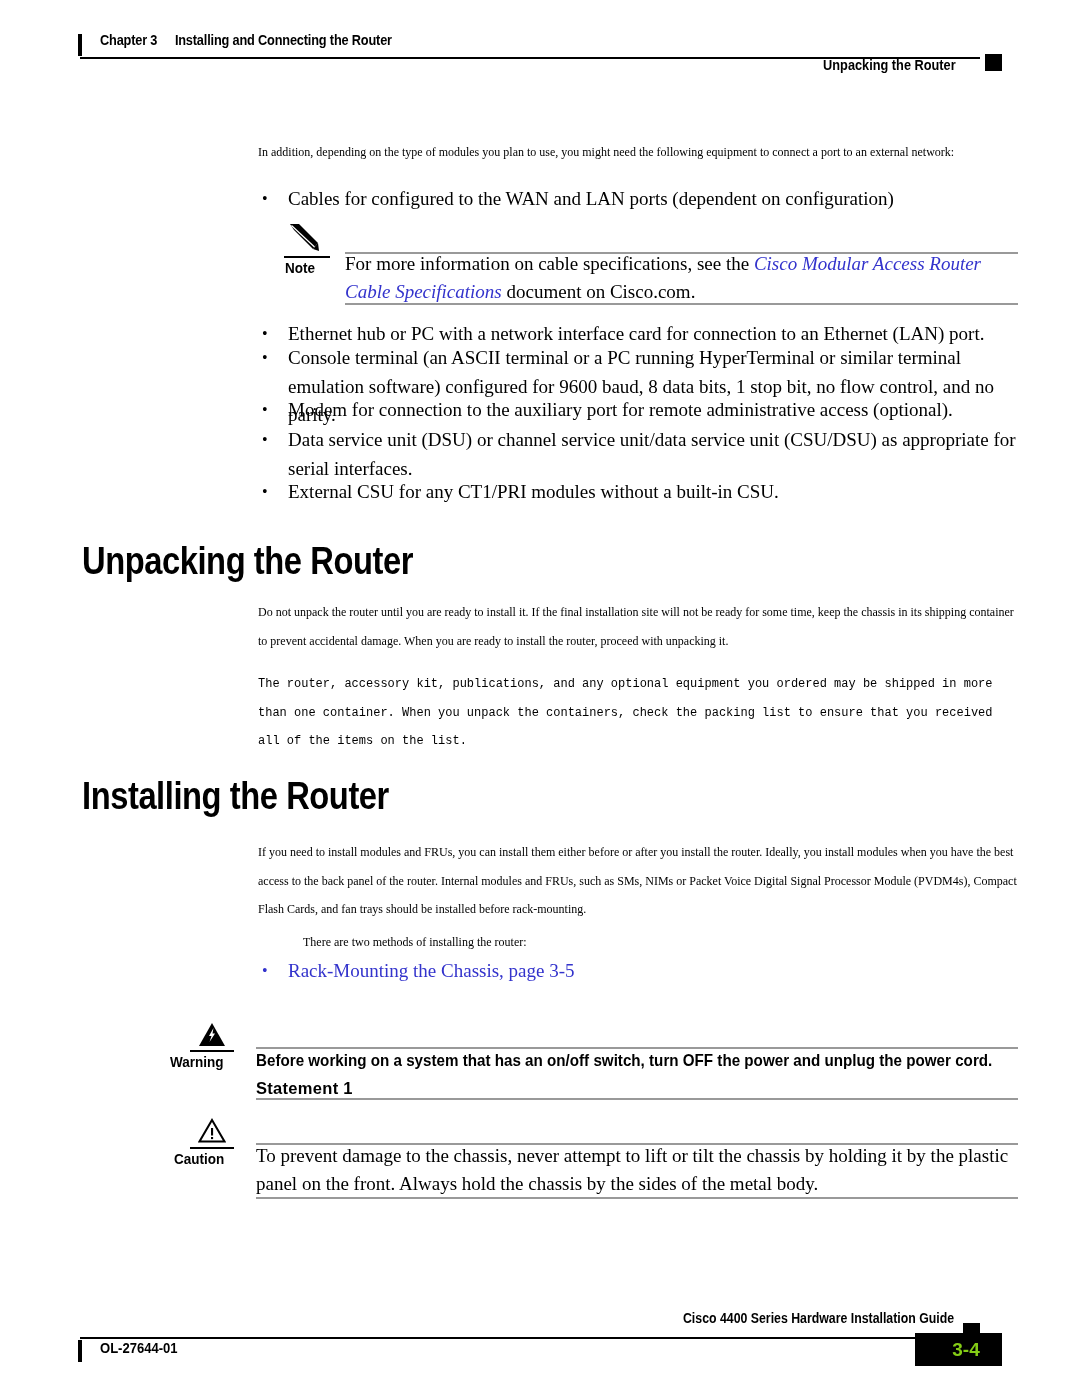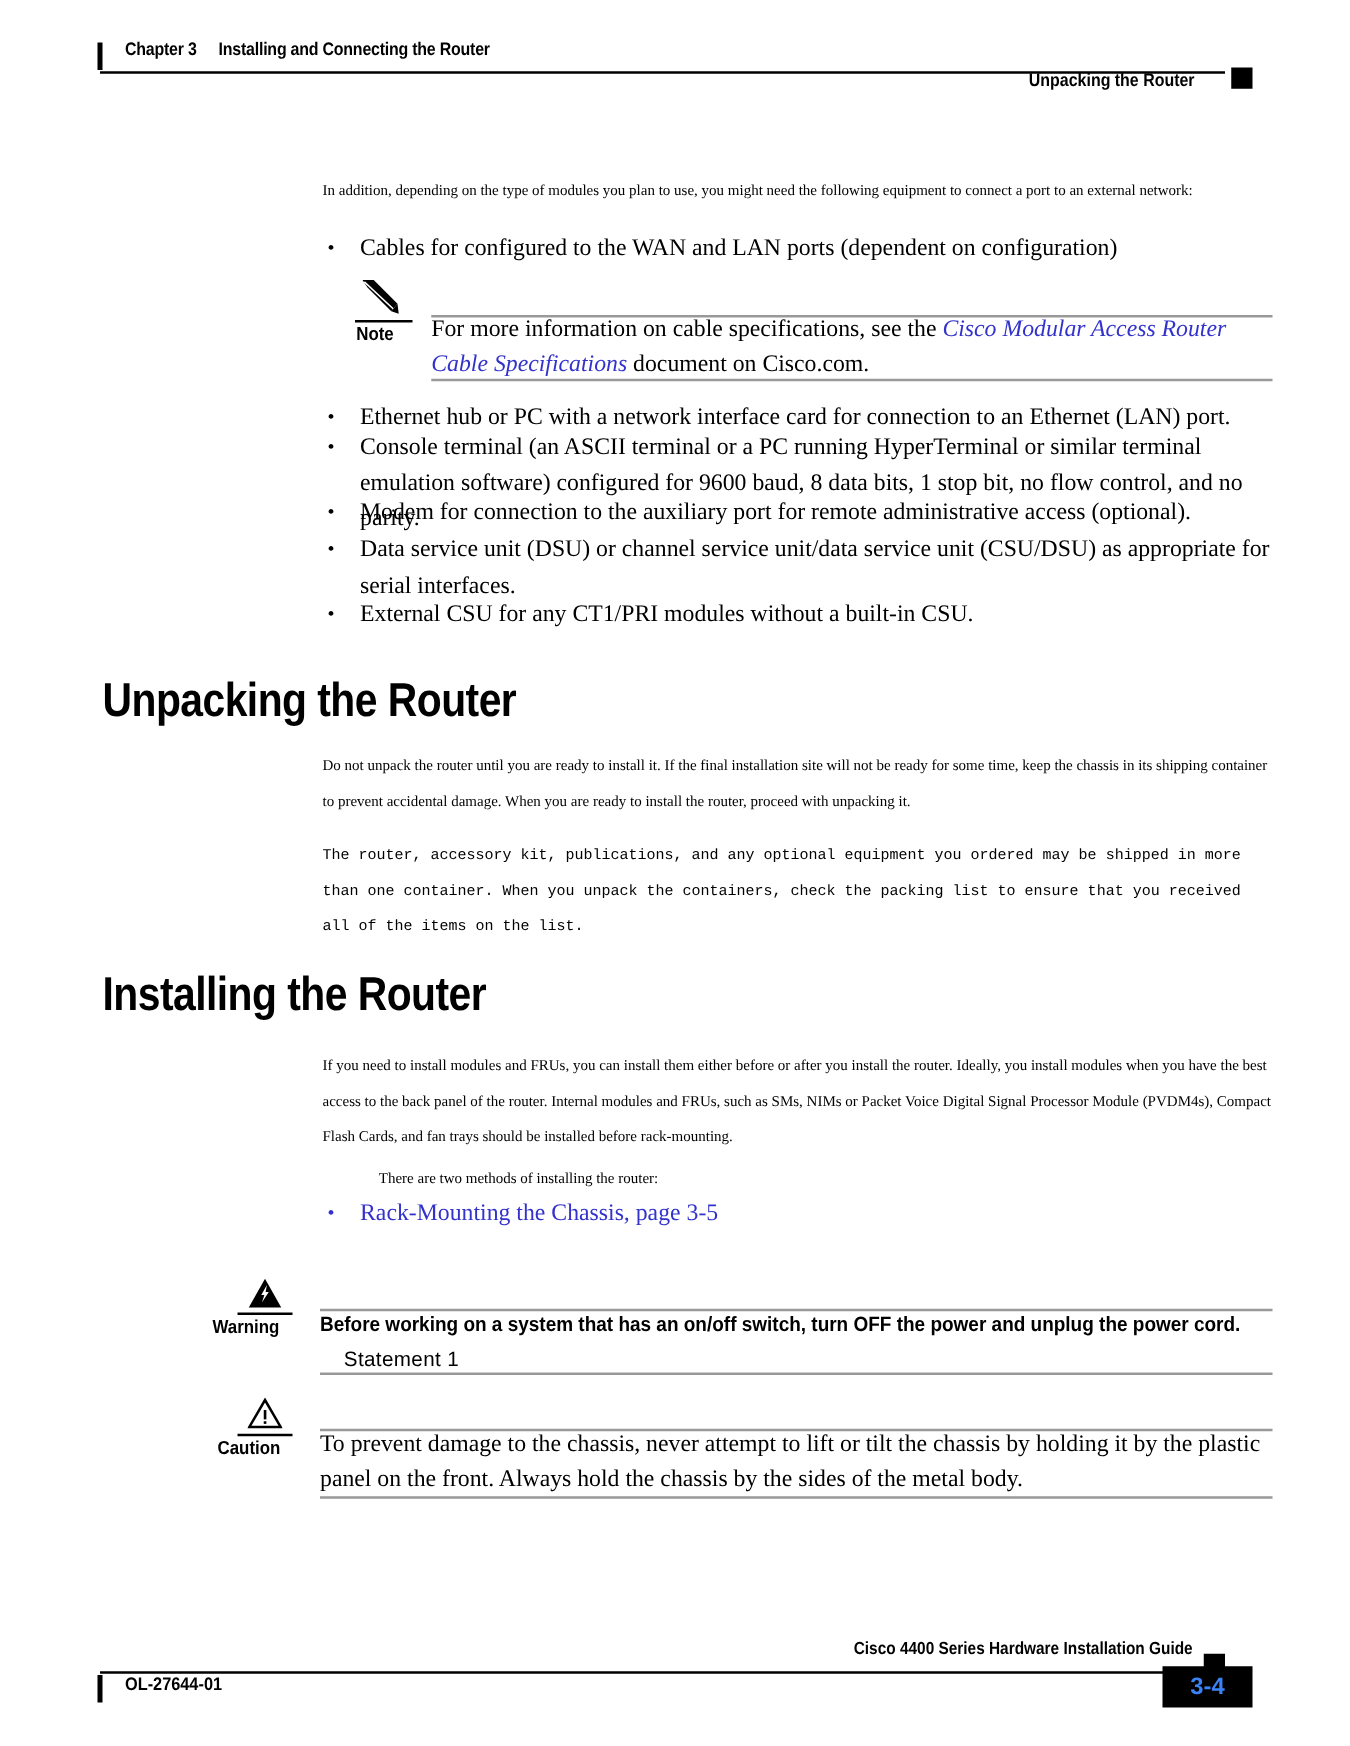--- a/index.html
+++ b/index.html
@@ -155,25 +155,24 @@
     font-family: "Liberation Sans Narrow", "Liberation Sans", sans-serif;
     font-weight: bold;
     font-size: 16.5px;
     transform: scaleX(0.92);
     transform-origin: left top;
     display: block;
     white-space: nowrap;
   }
   .warn-text-reg {
     font-family: "Liberation Sans", sans-serif;
-    font-weight: normal;
+    font-weight: bold;
     font-size: 16.5px;
     display: block;
     letter-spacing: 0.3px;
-    margin-left: 19px;
   }
   .link-ital { color: #3333cc; font-style: italic; }
 
   
   .ftr {
     position: absolute;
     left: 78px;
     top: 1310px;
     width: 924px;
     height: 60px;
@@ -224,27 +223,28 @@
     transform: scaleX(0.9);
     transform-origin: left top;
   }
   .ftr-pagebox {
     position: absolute;
     right: 0px;
     top: 23px;
     width: 72px;
     height: 33px;
     background: #000;
-    color: #3b82f6;
+    color: #84cc16;
     font-family: "Liberation Sans Narrow", "Liberation Sans", sans-serif;
     font-weight: bold;
     font-size: 19px;
     display: flex;
     align-items: center;
     justify-content: center;
+    padding-left: 15px;
   }
 </style>
 </head>
 <body>
 
 <div class="page">
 
   <div class="hdr">
     <div class="hdr-tickmark"></div>
     <div class="hdr-chapter"><span>Chapter 3</span><span class="sep"></span><span>Installing and Connecting the Router</span></div>

